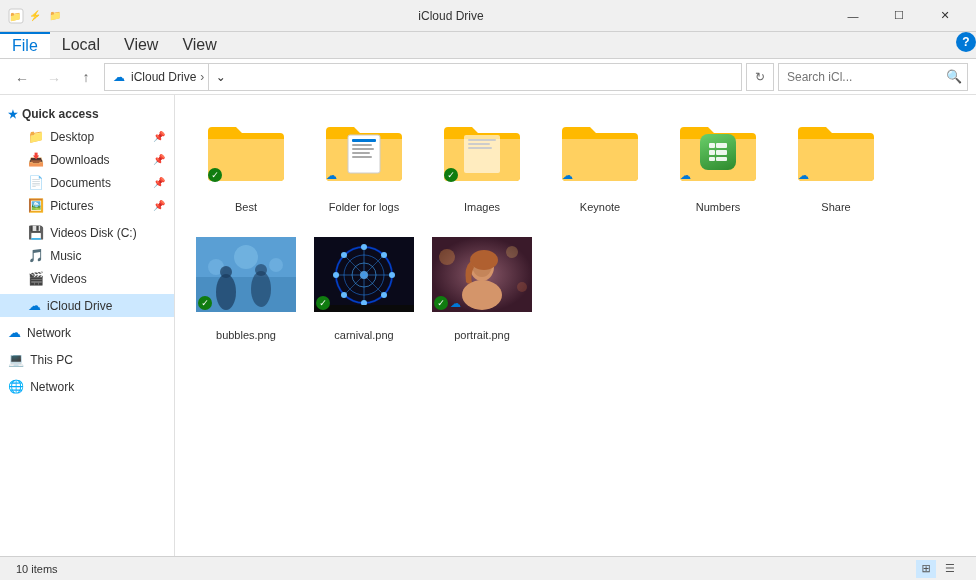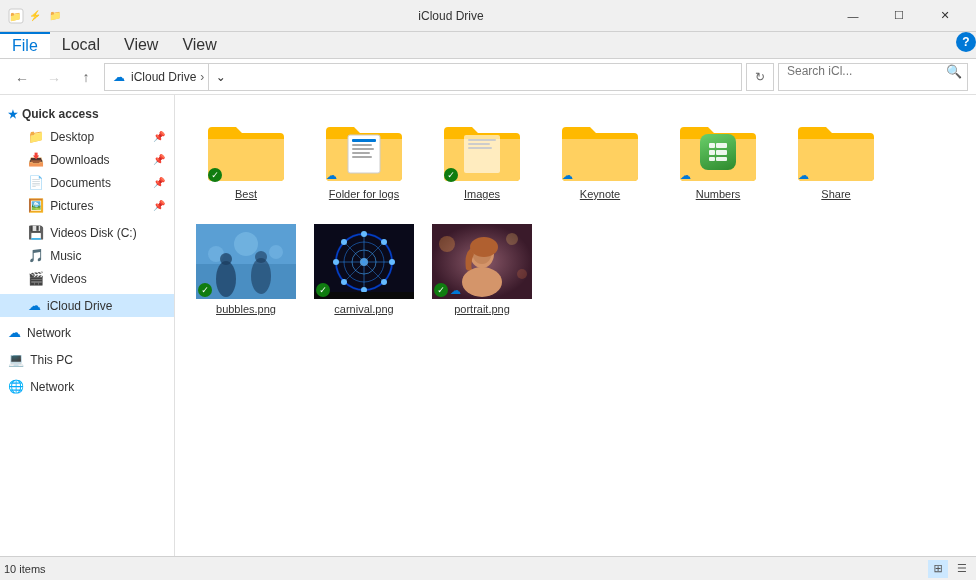--- a/index.html
+++ b/index.html
@@ -22,21 +22,21 @@
 
     
     .address-bar { height: 36px; background: #fff; display: flex; align-items: center; padding: 0 8px; gap: 4px; border-bottom: 1px solid #e0e0e0; }
     .nav-btn { width: 28px; height: 28px; display: flex; align-items: center; justify-content: center; cursor: pointer; border-radius: 2px; color: #666; font-size: 14px; }
     .nav-btn.disabled { color: #ccc; cursor: default; }
     .address-path { flex: 1; height: 28px; border: 1px solid #d0d0d0; display: flex; align-items: center; padding: 0 8px; background: #fff; font-size: 12px; color: #333; }
     .address-path .cloud-icon { color: #0078d7; margin-right: 6px; }
     .address-chevron { color: #666; margin: 0 4px; }
     .address-dropdown { width: 24px; height: 28px; display: flex; align-items: center; justify-content: center; border-left: 1px solid #d0d0d0; cursor: pointer; }
     .refresh-btn { width: 28px; height: 28px; display: flex; align-items: center; justify-content: center; cursor: pointer; color: #666; border: 1px solid #d0d0d0; }
-    .search-box { width: 190px; height: 28px; border: 1px solid #d0d0d0; display: flex; align-items: flex-start; padding: 0 8px; gap: 4px; }
+    .search-box { width: 190px; height: 28px; border: 1px solid #d0d0d0; display: flex; align-items: center; padding: 0 8px; gap: 4px; }
     .search-box input { border: none; outline: none; font-size: 12px; flex: 1; color: #999; }
     .search-icon { color: #666; font-size: 13px; }
 
     
     .main { display: flex; flex: 1; overflow: hidden; }
 
     
     .sidebar { width: 175px; background: #fff; border-right: 1px solid #e0e0e0; overflow-y: auto; padding: 8px 0; }
     .sidebar-section { margin-bottom: 4px; }
     .sidebar-header { display: flex; align-items: center; padding: 4px 8px; font-size: 12px; color: #333; font-weight: 600; cursor: pointer; }
@@ -54,28 +54,28 @@
     
     .content { flex: 1; overflow-y: auto; padding: 16px; display: flex; flex-wrap: wrap; align-content: flex-start; gap: 8px; }
 
     
     .file-item { display: flex; flex-direction: column; align-items: center; width: 110px; padding: 8px; cursor: pointer; border-radius: 2px; position: relative; }
     .folder-icon-wrapper { position: relative; width: 80px; height: 65px; display: flex; align-items: center; justify-content: center; }
     .folder-svg { width: 80px; height: 65px; }
     .status-badge { position: absolute; bottom: 2px; left: 2px; width: 14px; height: 14px; border-radius: 50%; display: flex; align-items: center; justify-content: center; font-size: 9px; color: #fff; }
     .status-badge.green { background: #107c10; }
     .cloud-badge { position: absolute; bottom: 2px; left: 2px; color: #0078d7; font-size: 12px; }
-    .file-name { font-size: 11px; text-align: right; margin-top: 4px; color: #333; word-break: break-word; max-width: 100px; text-decoration: underline; }
+    .file-name { font-size: 11px; text-align: right; margin-top: 17px; color: #333; word-break: break-word; max-width: 100px; }
 
     
     .img-thumb { width: 100px; height: 75px; object-fit: cover; background: #222; display: flex; align-items: center; justify-content: center; overflow: hidden; }
     .img-thumb-wrapper { position: relative; }
 
     
-    .status-bar { height: 24px; background: #f0f0f0; border-top: 1px solid #d0d0d0; display: flex; align-items: center; padding: 0 4px; font-size: 11px; color: #333; }
+    .status-bar { height: 24px; background: #f0f0f0; border-top: 1px solid #d0d0d0; display: flex; align-items: center; padding: 0 16px; font-size: 11px; color: #333; }
     .status-bar-right { margin-left: auto; display: flex; gap: 4px; }
     .view-btn { width: 20px; height: 18px; display: flex; align-items: center; justify-content: center; cursor: pointer; color: #555; }
     .view-btn.active { background: #cce8ff; }
   </style>
 </head>
 <body>
 
 <div class="title-bar">
   <div class="title-bar-icons">
     <div class="title-bar-icon">

